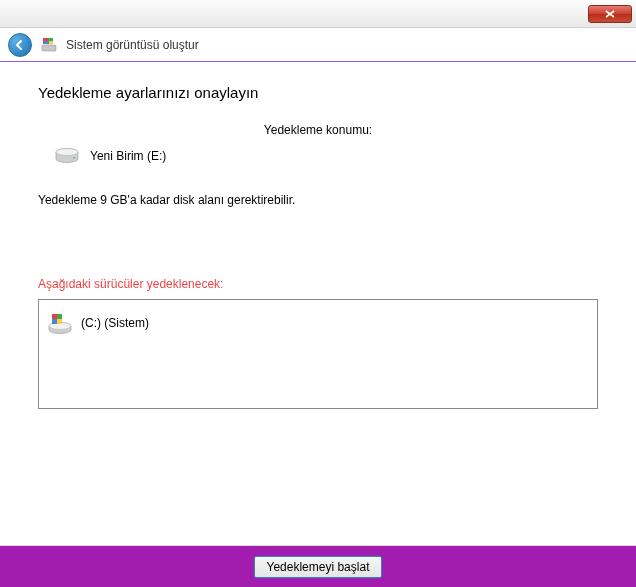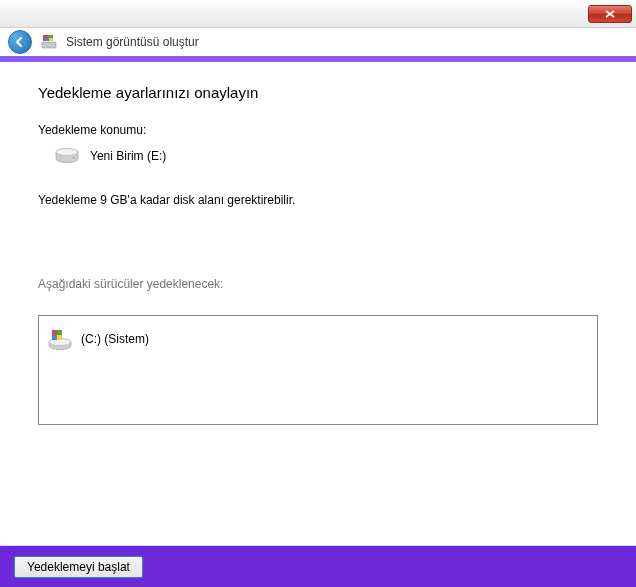--- a/index.html
+++ b/index.html
@@ -29,21 +29,21 @@
       border-radius: 3px;
       display: flex;
       align-items: center;
       justify-content: center;
       cursor: pointer;
     }
     .close-btn svg { display: block; }
     .header {
       height: 34px;
       background: #fff;
-      border-bottom: 6px solid #8b5cf6;
+      border-bottom: 1px solid #8b5cf6;
       display: flex;
       align-items: center;
       padding: 0 8px;
       gap: 8px;
     }
     .back-btn {
       width: 24px;
       height: 24px;
       border-radius: 50%;
       background: radial-gradient(circle at 30% 30%, #5fb0e8, #1a6fb0);
@@ -67,20 +67,21 @@
     }
     .main-heading {
       font-size: 15px;
       color: #000000;
       margin-bottom: 22px;
     }
     .section-label {
       font-size: 12px;
       color: #000;
       margin-bottom: 10px;
+      text-align: center;
     }
     .location-row {
       display: flex;
       align-items: center;
       gap: 10px;
       padding-left: 16px;
       margin-bottom: 14px;
     }
     .drive-icon {
       width: 26px;
@@ -91,22 +92,22 @@
       color: #000;
     }
     .size-note {
       font-size: 12px;
       color: #000;
       margin-bottom: 70px;
       margin-top: 28px;
     }
     .drives-label {
       font-size: 12px;
-      color: #737373;
-      margin-bottom: 24px;
+      color: #ef4444;
+      margin-bottom: 8px;
     }
     .drives-box {
       border: 1px solid #888;
       height: 110px;
       padding: 8px 6px;
       background: #fff;
     }
     .drive-row {
       display: flex;
       align-items: center;
@@ -117,25 +118,25 @@
     .windows-drive-icon {
       width: 26px;
       height: 22px;
     }
     .footer {
       position: absolute;
       bottom: 0;
       left: 0;
       right: 0;
       height: 42px;
-      background: #6d28d9;
+      background: #a21caf;
       border-top: 1px solid #dcdcdc;
       display: flex;
       align-items: center;
-      justify-content: flex-start;
+      justify-content: center;
       gap: 8px;
       padding: 0 14px;
     }
     .btn {
       min-width: 74px;
       height: 22px;
       font-size: 12px;
       font-family: inherit;
       border: 1px solid #acacac;
       background: linear-gradient(to bottom, #f5f5f5, #e5e5e5);

